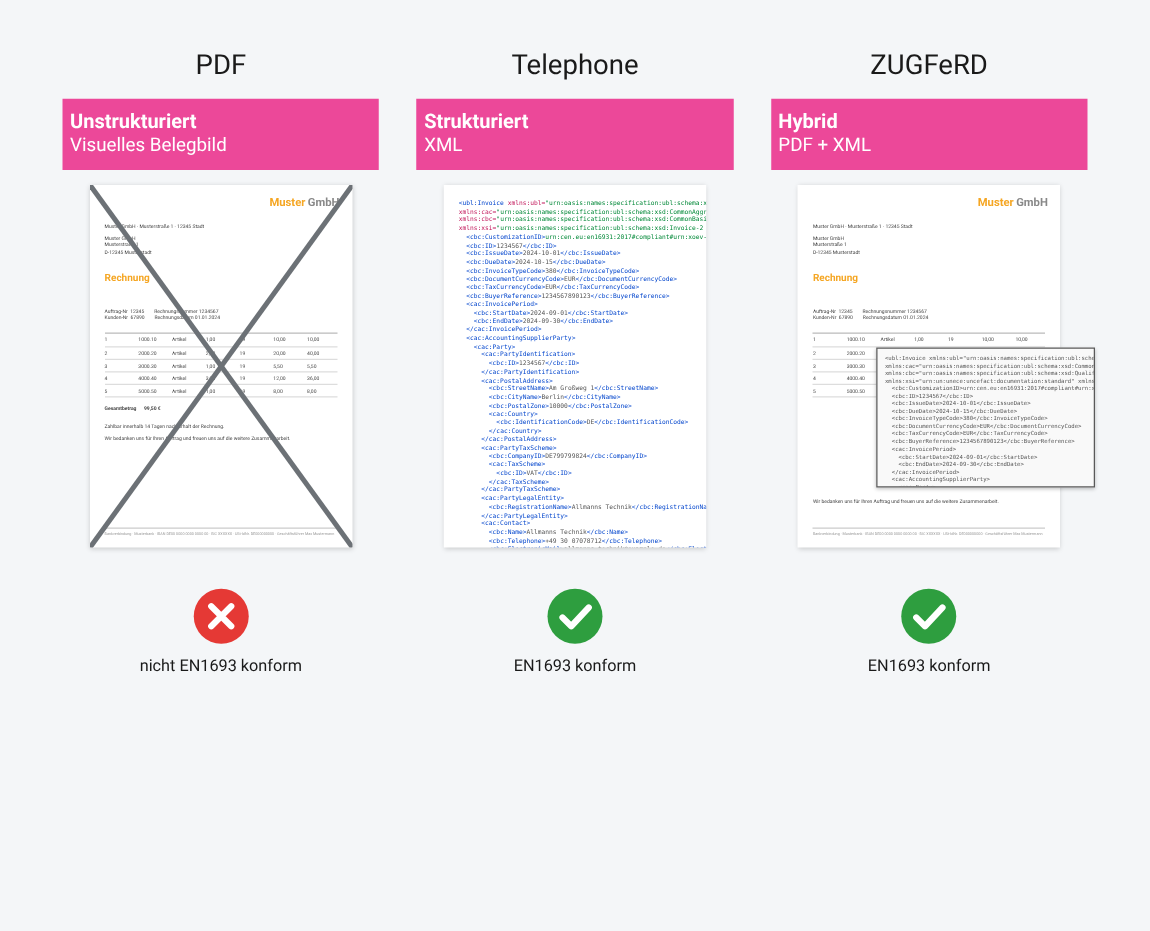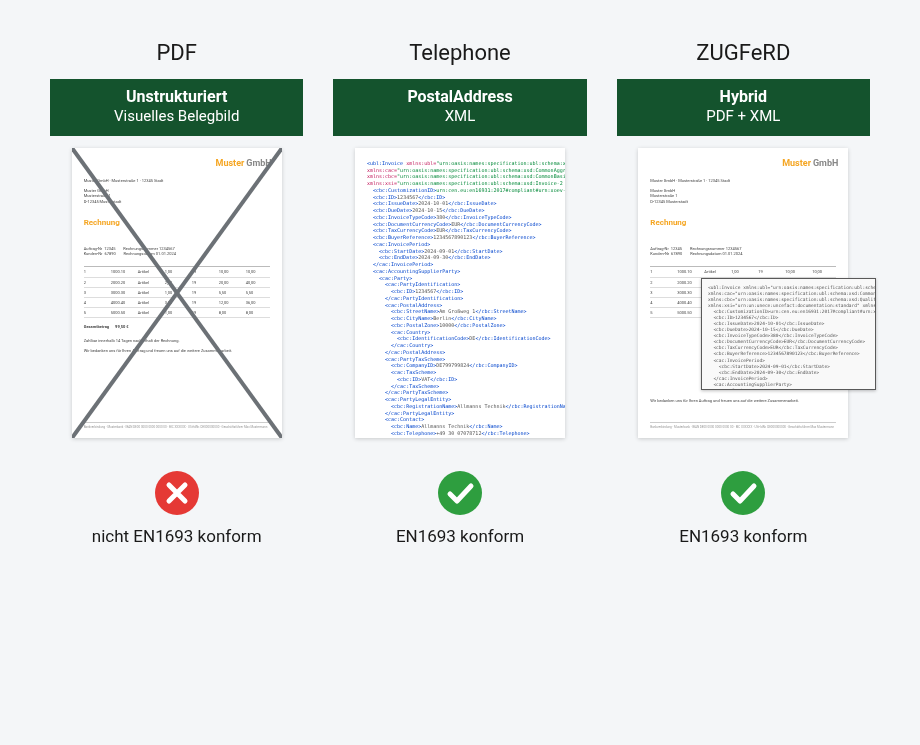--- a/index.html
+++ b/index.html
@@ -29,23 +29,22 @@
     flex-direction: column;
     align-items: center;
   }
   h2.col-head {
     font-size: 22px;
     font-weight: 400;
     margin-bottom: 14px;
   }
   .badge {
     width: 100%;
-    background: #14532d;
+    background: #ec4899;
     color: #fff;
-    text-align: center;
     padding: 8px 6px 10px;
     line-height: 1.25;
   }
   .badge .b1 { font-weight: 700; font-size: 16px; display: block; }
   .badge .b2 { font-weight: 400; font-size: 15px; display: block; }
   .docslot {
     width: 100%;
     height: 310px;
     margin-top: 12px;
     display: flex;
@@ -118,21 +117,21 @@
   }
 
   .status {
     margin-top: 12px;
     display: flex;
     flex-direction: column;
     align-items: center;
     gap: 10px;
   }
   .status svg { width: 46px; height: 46px; }
-  .status .lbl { font-size: 17px; }
+  .status .lbl { font-size: 13px; }
 </style>
 </head>
 <body>
 
 <div class="wrap">
 
   <div class="cols">
 
     <div class="col">
       <h2 class="col-head">PDF</h2>
@@ -209,21 +208,21 @@
           <circle cx="23" cy="23" r="22" fill="#e53935"></circle>
           <path d="M15 15 L31 31 M31 15 L15 31" stroke="#fff" stroke-width="5" stroke-linecap="round"></path>
         </svg>
         <span class="lbl">nicht EN1693 konform</span>
       </div>
     </div>
 
     <div class="col">
       <h2 class="col-head">Telephone</h2>
       <div class="badge">
-        <span class="b1">PostalAddress</span>
+        <span class="b1">Strukturiert</span>
         <span class="b2">XML</span>
       </div>
       <div class="docslot">
         <div class="doc xmlbody"><span class="t">&lt;ubl:Invoice</span> <span class="a">xmlns:ubl=</span><span class="v">"urn:oasis:names:specification:ubl:schema:xsd:Invoice-2"</span> 
 <span class="a">xmlns:cac=</span><span class="v">"urn:oasis:names:specification:ubl:schema:xsd:CommonAggregateComponents-2"</span> 
 <span class="a">xmlns:cbc=</span><span class="v">"urn:oasis:names:specification:ubl:schema:xsd:CommonBasicComponents-2"</span> 
 <span class="a">xmlns:xsi=</span><span class="v">"urn:oasis:names:specification:ubl:schema:xsd:Invoice-2 http://docs</span>
   <span class="t">&lt;cbc:CustomizationID&gt;</span><span class="v">urn:cen.eu:en16931:2017#compliant#urn:xoev-de:kosit:standard:</span>
   <span class="t">&lt;cbc:ID&gt;</span>1234567<span class="t">&lt;/cbc:ID&gt;</span>
   <span class="t">&lt;cbc:IssueDate&gt;</span>2024-10-01<span class="t">&lt;/cbc:IssueDate&gt;</span>

